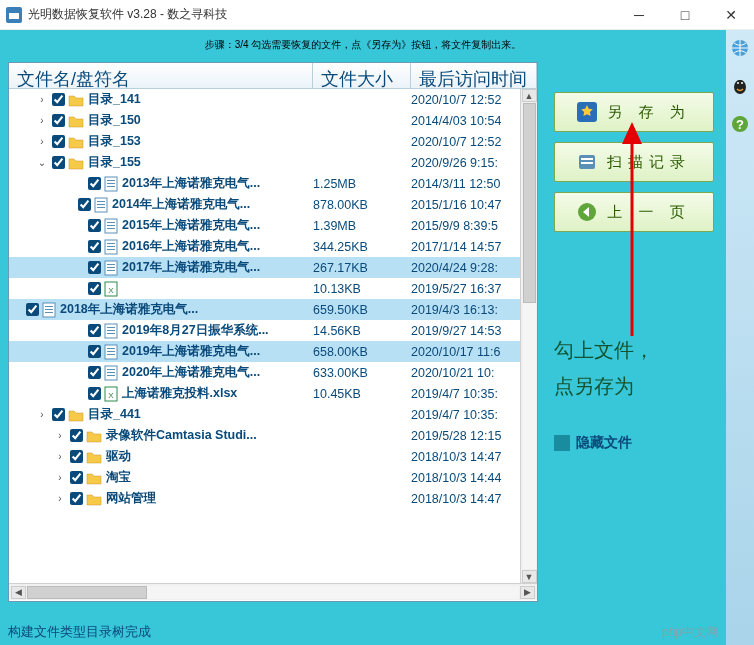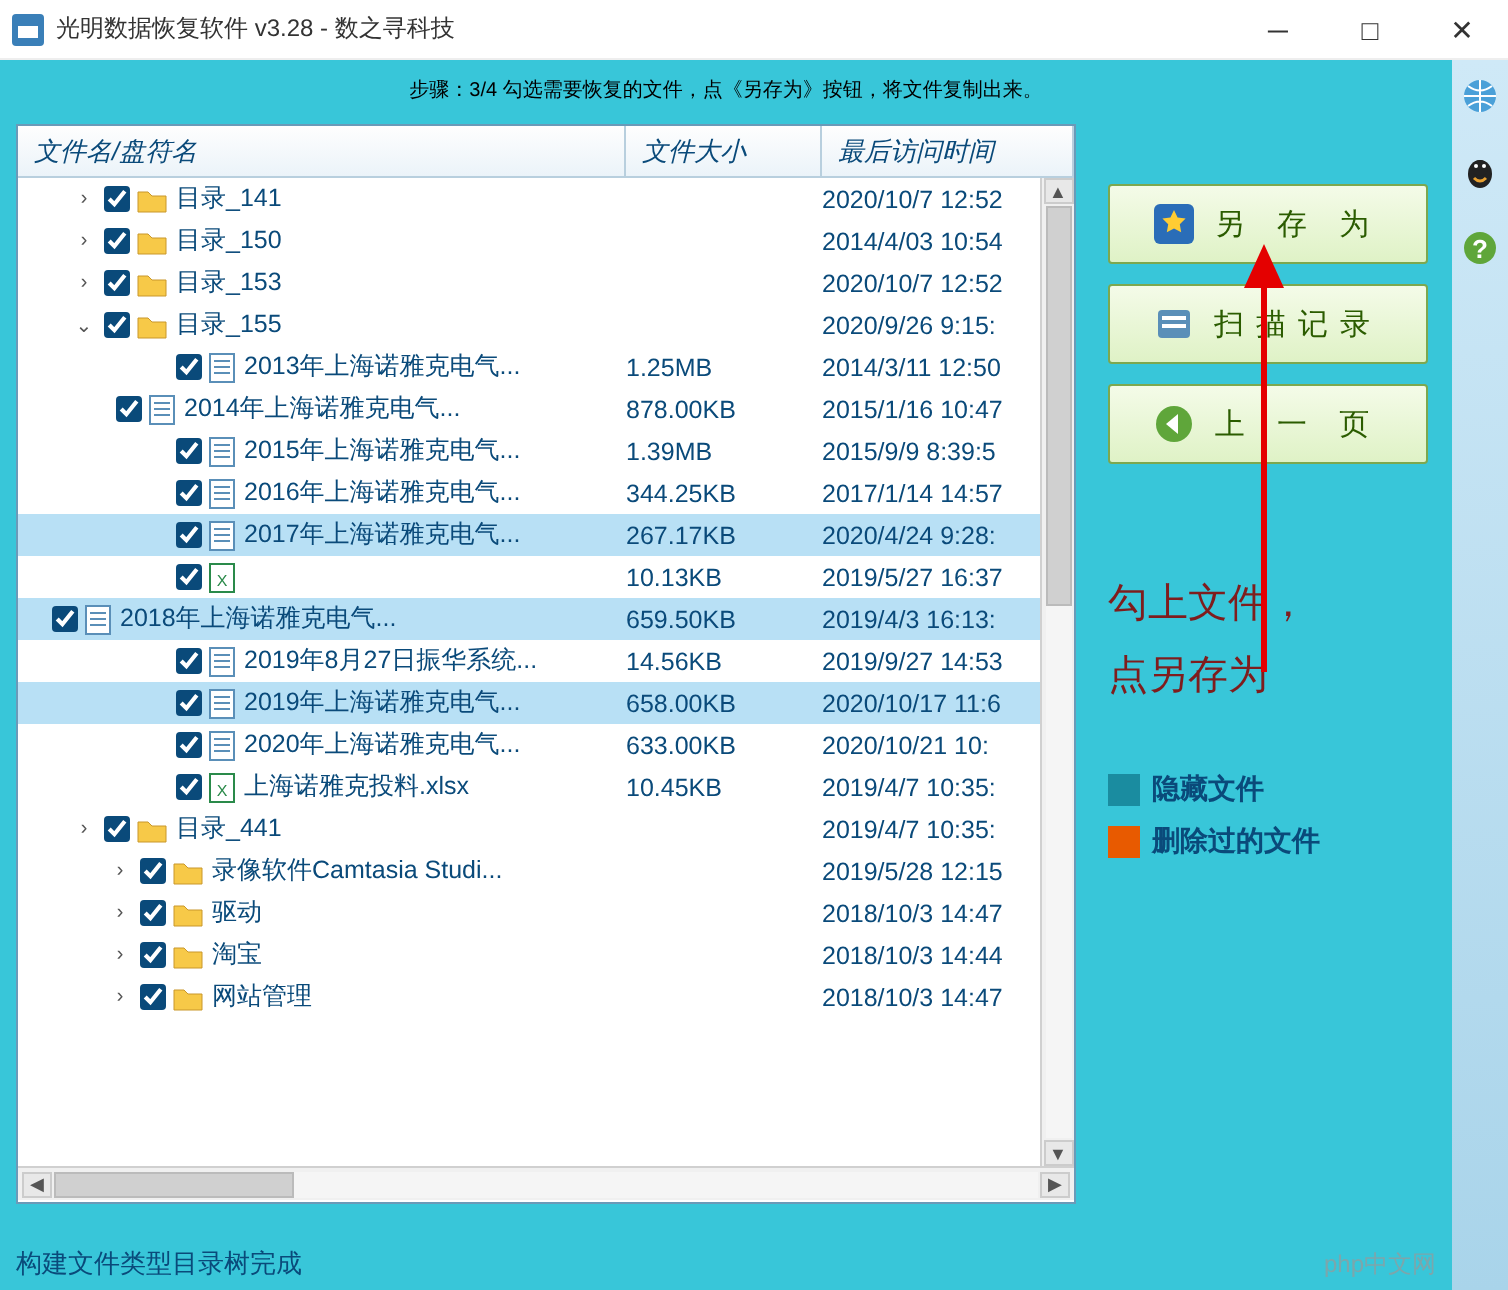--- a/index.html
+++ b/index.html
@@ -11,51 +11,51 @@
     .win-controls { display: flex; }
     .win-btn { width: 46px; height: 30px; display: flex; align-items: center; justify-content: center; font-size: 14px; color: #333; }
 
     .main-area { position: absolute; left: 0; top: 30px; width: 726px; height: 615px; background: #38c6d9; padding: 8px 8px 28px 8px; }
 
     .instruction { text-align: center; color: #000000; font-size: 10px; margin-bottom: 10px; }
 
     .file-panel { background: #fff; width: 530px; height: 540px; border: 1px solid #6a9ab8; position: relative; }
 
     .table-header { display: flex; height: 26px; background: linear-gradient(#fefefe,#ebf3f9); border-bottom: 1px solid #b8cfde; }
-    .th { padding: 4px 8px; font-size: 13px; color: #0a4a7a; border-right: 1px solid #b8cfde; font-style: italic; }
+    .th { padding: 4px 8px; font-size: 18px; color: #0a4a7a; border-right: 1px solid #b8cfde; }
     .th0 { width: 304px; }
     .th1 { width: 98px; }
     .th2 { flex: 1; }
 
     .tree-body { height: 494px; overflow: hidden; background: #fff; }
     .row { display: flex; align-items: center; height: 21px; font-size: 12.5px; white-space: nowrap; }
     .row.hl { background: #b8e0f5; }
     .cell-name { width: 304px; display: flex; align-items: center; overflow: hidden; }
     .cell-size { width: 98px; color: #0a4a7a; }
     .cell-date { flex: 1; color: #0a4a7a; }
     .arrow { width: 14px; display: inline-block; color: #555; font-size: 10px; text-align: center; }
     .chk { width: 13px; height: 13px; accent-color: #0a4a7a; margin: 0 3px; }
     .folder-icon { width: 16px; height: 14px; margin-right: 4px; }
     .doc-icon { width: 14px; height: 16px; margin-right: 4px; }
-    .name-text { color: #0a4a7a; }
+    .name-text { color: #0a4a7a; font-weight: bold; }
 
     .h-scroll { height: 17px; background: #f0f0f0; border-top: 1px solid #d0d0d0; display: flex; align-items: center; padding: 0 2px; }
     .h-sc-btn { width: 15px; height: 13px; background: #e8e8e8; border: 1px solid #ccc; display:flex;align-items:center;justify-content:center;font-size:9px;color:#555; }
     .h-sc-track { flex:1; height:13px; background:#f5f5f5; position:relative; margin:0 1px; }
     .h-sc-thumb { position:absolute; left:0; width:120px; height:100%; background:#d0d0d0; border:1px solid #bbb; }
 
     .v-scroll { position:absolute; right:0; top:26px; width:17px; height:494px; background:#f0f0f0; border-left:1px solid #d0d0d0; display:flex; flex-direction:column; align-items:center; }
     .v-scroll .h-sc-track { width:13px; height:auto; flex:1; margin:1px 0; }
     .v-scroll .h-sc-thumb { top:0; left:0; width:100%; height:200px; }
 
     .side { position: absolute; left: 554px; top: 62px; width: 162px; }
     .action-btn { width: 160px; height: 40px; margin-bottom: 10px; border: 1px solid #7ca84f; background: linear-gradient(#f4fbe8,#dff2c6); display: flex; align-items: center; justify-content: center; gap: 10px; font-size: 15px; color: #2b5c00; letter-spacing: 6px; cursor: pointer; border-radius:2px;}
     .btn-icon { width: 20px; height: 20px; }
 
-    .tip-text { color: #7f1d1d; font-size: 20px; line-height: 36px; margin-top: 52px; }
+    .tip-text { color: #14532d; font-size: 20px; line-height: 36px; margin-top: 100px; }
 
     .legend { margin-top: 30px; font-size: 14px; color: #0a4a7a; }
     .legend div { display:flex; align-items:center; margin-bottom:8px;font-weight:bold; }
     .legend-sw { width:16px; height:16px; margin-right:6px; }
 
     .status-bar { position: absolute; left: 8px; bottom: 4px; font-size: 13px; color: #0a4a7a; }
 
     .icon-strip { position: absolute; right: 0; top: 30px; width: 28px; height: 615px; background: linear-gradient(#cfe9f7,#a9d4ea); display:flex; flex-direction:column; align-items:center; padding-top:8px; gap:18px; }
     .icon-strip div { width:20px; height:20px; }
 
@@ -148,21 +148,21 @@
               <rect x="3" y="4" width="8" height="1" fill="#5a8fb8"></rect>
               <rect x="3" y="7" width="8" height="1" fill="#5a8fb8"></rect>
               <rect x="3" y="10" width="8" height="1" fill="#5a8fb8"></rect>
             </svg>
             <span class="name-text">2013年上海诺雅克电气...</span>
           </div>
           <div class="cell-size">1.25MB</div>
           <div class="cell-date">2014/3/11 12:50</div>
         </div>
         <div class="row">
-          <div class="cell-name" style="padding-left:32px">
+          <div class="cell-name" style="padding-left:52px">
             <span class="arrow"></span>
             <input type="checkbox" class="chk" checked="" style="">
             <svg class="doc-icon" viewBox="0 0 14 16">
               <rect x="1" y="1" width="12" height="14" fill="#fff" stroke="#5a8fb8"></rect>
               <rect x="3" y="4" width="8" height="1" fill="#5a8fb8"></rect>
               <rect x="3" y="7" width="8" height="1" fill="#5a8fb8"></rect>
               <rect x="3" y="10" width="8" height="1" fill="#5a8fb8"></rect>
             </svg>
             <span class="name-text">2014年上海诺雅克电气...</span>
           </div>
@@ -404,24 +404,20 @@
 
     <div class="tip-text">
       <div>勾上文件，</div>
       <div>点另存为</div>
     </div>
 
     <div class="legend">
       <div>
         <span class="legend-sw" style="background:#1a8ca0"></span>
         <span>隐藏文件</span>
-      </div>
-      <div>
-        <span class="legend-sw" style="background:#e85a00"></span>
-        <span>删除过的文件</span>
       </div>
     </div>
   </div>
 
   <svg class="red-arrow" width="40" height="230">
     <line x1="20" y1="220" x2="20" y2="25" stroke="#e40000" stroke-width="3"></line>
     <polygon points="20,6 10,28 30,28" fill="#e40000"></polygon>
   </svg>
 
   <div class="status-bar">构建文件类型目录树完成</div>

